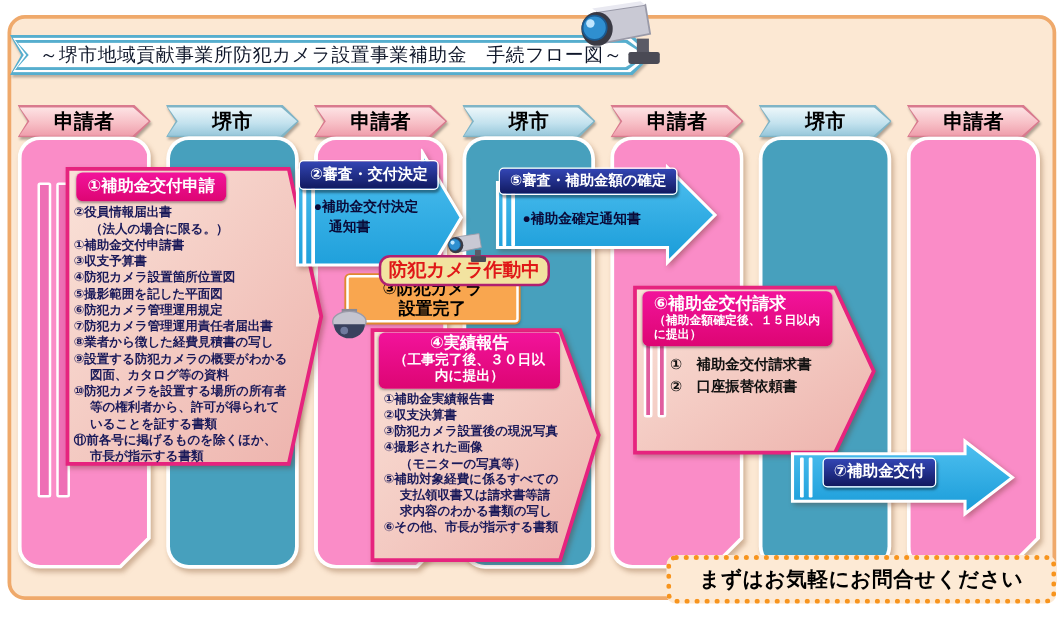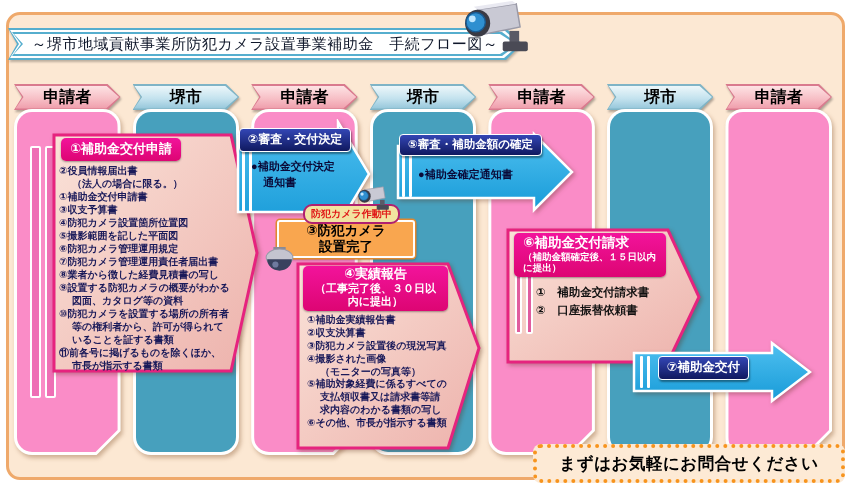--- a/index.html
+++ b/index.html
@@ -79,21 +79,21 @@
   #box2 .note { position:absolute; left:15px; top:40px; font-size:11px; font-weight:bold; color:#0A0A38; z-index:2; line-height:1.45; }
   #box2 .stripes { left:6px; top:22px; gap:4px; }
   #box2 .stripes .bar { height:72px; }
   
   #box5 { left:396px; top:131px; width:178px; height:82px; }
   #box5 .navy-bar { position:absolute; left:3px; top:3px; font-size:11.5px; }
   #box5 .note { position:absolute; left:22px; top:36px; font-size:11px; font-weight:bold; color:#0A0A38; z-index:2; }
   #box5 .stripes { left:6px; top:18px; gap:4px; }
   #box5 .stripes .bar { height:48px; }
   
-  #box7 { left:632px; top:340px; width:180px; height:64px; }
+  #box7 { left:632px; top:350px; width:180px; height:64px; }
   #box7 .navy-bar { position:absolute; left:26px; top:16px; font-size:12.5px; }
   #box7 .stripes { left:8px; top:16px; gap:4px; }
   #box7 .stripes .bar { height:32px; }
   
   #box4 { left:296px; top:262px; width:186px; height:188px; }
   #box4 .content { position:absolute; inset:0; padding:4px 34px 4px 7px; }
   #box4 .magenta-bar { padding:1px 8px 3px; text-align:center; }
   #box4 .mg-title { font-size:13px; line-height:1.15; }
   #box4 .mg-sub { font-size:11px; line-height:1.2; }
   #box4 .doc-list { font-size:10px; line-height:12.8px; margin-top:3px; margin-left:4px; }
@@ -107,21 +107,21 @@
   #box6 .stripes { left:9px; top:44px; gap:4px; }
   #box6 .stripes .bar { height:62px; }
   
   #box3 { position:absolute; left:277px; top:220px; width:138px; height:38px; z-index:4;
     background:var(--orange-box,#F9A64F); border:2px solid #fff; box-shadow:0 0 0 1.5px #E08830,1px 2px 3px rgba(0,0,0,.3);
     border-radius:3px; display:flex; align-items:center; justify-content:center; text-align:center;
     font-size:13.5px; font-weight:bold; color:#000; line-height:1.2; white-space:pre-line; }
   
   #cam-active { position:absolute; left:303px; top:204px; z-index:5;
     background:var(--status-bg,#F2E3A0); border:2px solid #B02070; border-radius:9px;
-    padding:1px 6px; font-size:10px; font-weight:bold; color:var(--status-red,#E01818); white-space:nowrap; }
+    padding:1px 6px; font-size:15px; font-weight:bold; color:var(--status-red,#E01818); white-space:nowrap; }
   
   .icon { position:absolute; z-index:5; }
   #cam-title { left:453px; top:0px; width:84px; height:56px; z-index:7; }
   #cam-small { left:353px; top:185px; width:40px; height:27px; }
   #cam-dome  { left:264px; top:247px; width:31px; height:37px; }
   
   #contact { position:absolute; left:533px; top:444px; width:312px; height:39px; z-index:6;
     background:#FDEAD5; border:4px dotted var(--footer-orange,#F7941E); border-radius:8px;
     display:flex; align-items:center; justify-content:center;
     font-size:16.5px; font-weight:bold; color:#000; letter-spacing:0.5px; }

